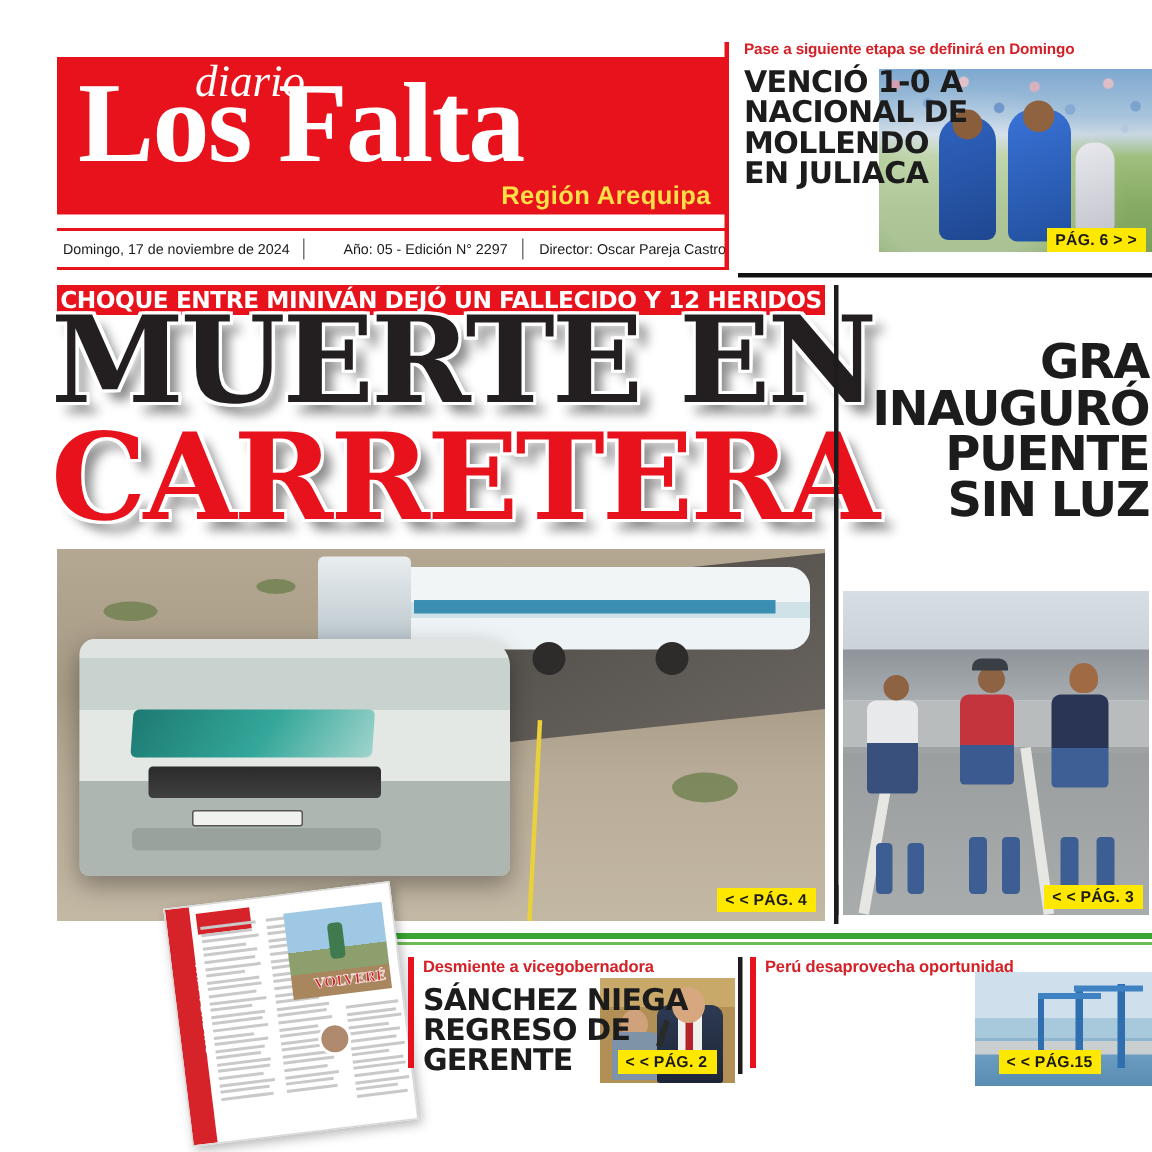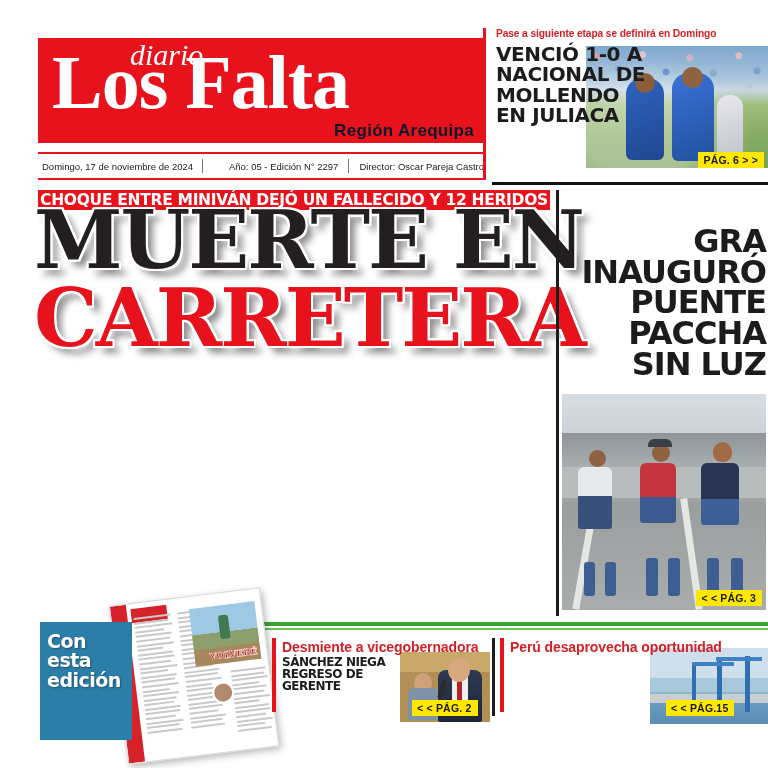--- a/index.html
+++ b/index.html
@@ -27,21 +27,21 @@
   }
   .mh-diario {
     position: absolute; left: 92px; top: 2px;
     font-family: "Liberation Serif", serif;
     font-style: italic; font-size: 30px; color: #ffffff;
     line-height: 1;
   }
   .mh-region {
     position: absolute; right: 10px; bottom: 2px;
     font-family: "Liberation Sans", sans-serif;
-    font-weight: bold; font-size: 17px; color: #0f172a;
+    font-weight: bold; font-size: 17px; color: #fde047;
     letter-spacing: 0.3px;
   }
 
   
   .infobar {
     position: absolute; left: 38px; top: 152px; width: 446px; height: 28px;
     border-top: 2px solid #e8121c; border-bottom: 2px solid #e8121c;
     display: flex; align-items: center;
   }
   .infobar-cell {
@@ -281,28 +281,28 @@
   .ip-circle { position:absolute; left: 56%; top: 56%; width: 22px; height: 22px; border-radius:50%; background:#b08a6e; border:2px solid #fff;}
   .ip-masthead { position:absolute; left: 20px; top: 5px; width: 36px; height: 14px; background:#d6232a;}
 
   
   .bstory { position: absolute; top: 638px; height: 110px; overflow: hidden; }
   .b1 { left: 272px; width: 218px; }
   .b2 { left: 500px; width: 268px; }
   .bstory .redbar { position:absolute; left: 0; top: 0; width: 4px; height: 74px; background:#e8121c; }
   .bstory .kicker {
     position: absolute; left: 10px; top: 1px;
-    color: #d42027; font-size: 14px; font-weight: bold;
+    color: #d42027; font-size: 11px; font-weight: bold;
     letter-spacing: -0.1px; white-space: nowrap;
   }
   .bstory .head {
     position: absolute; left: 10px; top: 18px;
     font-family: "DejaVu Sans", sans-serif;
     font-weight: bold; text-transform: uppercase;
-    font-size: 12px; line-height: 1.0; color: #1c1c1c;
+    font-size: 20px; line-height: 1.0; color: #1c1c1c;
     letter-spacing: -0.5px;
   }
   .bstory .head span { display:block; }
   .bstory .badge { position: absolute; }
   .b1 .badge { left: 140px; top: 62px; }
   .b2 .badge { left: 166px; top: 62px; }
   .b1-photo {
     position: absolute; right: 0; top: 14px; width: 90px; height: 70px;
     background: linear-gradient(to bottom, #c9a96a 0 28%, #b28f55 28% 100%);
     overflow: hidden;
@@ -370,27 +370,47 @@
       <span>EN JULIACA</span>
     </div>
     <div class="pagbadge sports-badge">PÁG. 6 &gt; &gt;</div>
   </div>
   <div class="hr-sports"></div>
 
   <div class="main-kicker">CHOQUE ENTRE MINIVÁN DEJÓ UN FALLECIDO Y 12 HERIDOS</div>
   <div class="bigtitle bt-l1">MUERTE EN</div>
   <div class="bigtitle bt-l2">CARRETERA</div>
 
+  <div class="main-photo">
+    <div class="mp-ground-dark"></div>
+    <div class="mp-scrub" style="left:6%;top:14%;width:36px;height:13px;"></div>
+    <div class="mp-scrub" style="left:26%;top:8%;width:26px;height:10px;"></div>
+    <div class="mp-scrub" style="left:80%;top:60%;width:44px;height:20px;"></div>
+    <div class="mp-tanker">
+      <div class="mp-tanker-stripe"></div>
+    </div>
+    <div class="mp-cab"></div>
+    <div class="mp-wheel" style="left:62%;top:25%;width:22px;height:22px;"></div>
+    <div class="mp-wheel" style="left:78%;top:25%;width:22px;height:22px;"></div>
+    <div class="mp-van">
+      <div class="mp-windshield"></div>
+      <div class="mp-grille"></div>
+      <div class="mp-plate"></div>
+      <div class="mp-bumper"></div>
+    </div>
+    <div class="mp-tape"></div>
+
+    <div class="pagbadge main-badge">&lt; &lt; PÁG. 4</div>
+  </div>
 
   <div class="vdiv-right"></div>
   <div class="right-head">
     <span>GRA</span>
     <span>INAUGURÓ</span>
     <span>PUENTE</span>
-    <span>PACCHA</span>
     <span>SIN LUZ</span>
   </div>
   <div class="right-photo">
     <div class="rp-sky"></div>
     <div class="rp-hill"></div>
     <div class="rp-road"></div>
     <div class="rp-line rp-l1"></div>
     <div class="rp-line rp-l2"></div>
 
     <div class="person" style="left:8%;top:34%;width:34px;height:62px;background:linear-gradient(to bottom,#e8e9ea 0 46%,#39507c 46% 100%);"></div>
@@ -495,27 +515,20 @@
           <div class="ip-line" style="width:85%"></div>
       </div>
       <div class="ip-photo">
         <div class="ip-figure"></div>
         <div class="ip-volvere">VOLVERÉ</div>
       </div>
       <div class="ip-circle"></div>
     </div>
   </div>
 
-  <div class="insert-box">
-    <div class="insert-text">
-      <span>Con</span>
-      <span>esta</span>
-      <span>edición</span>
-    </div>
-  </div>
 
   <div class="bstory b1">
     <div class="redbar"></div>
     <div class="b1-photo">
       <div class="b1-head2"></div>
       <div class="b1-body2"></div>
       <div class="b1-suit"></div>
       <div class="b1-shirt"></div>
       <div class="b1-tie"></div>
       <div class="b1-head"></div>

